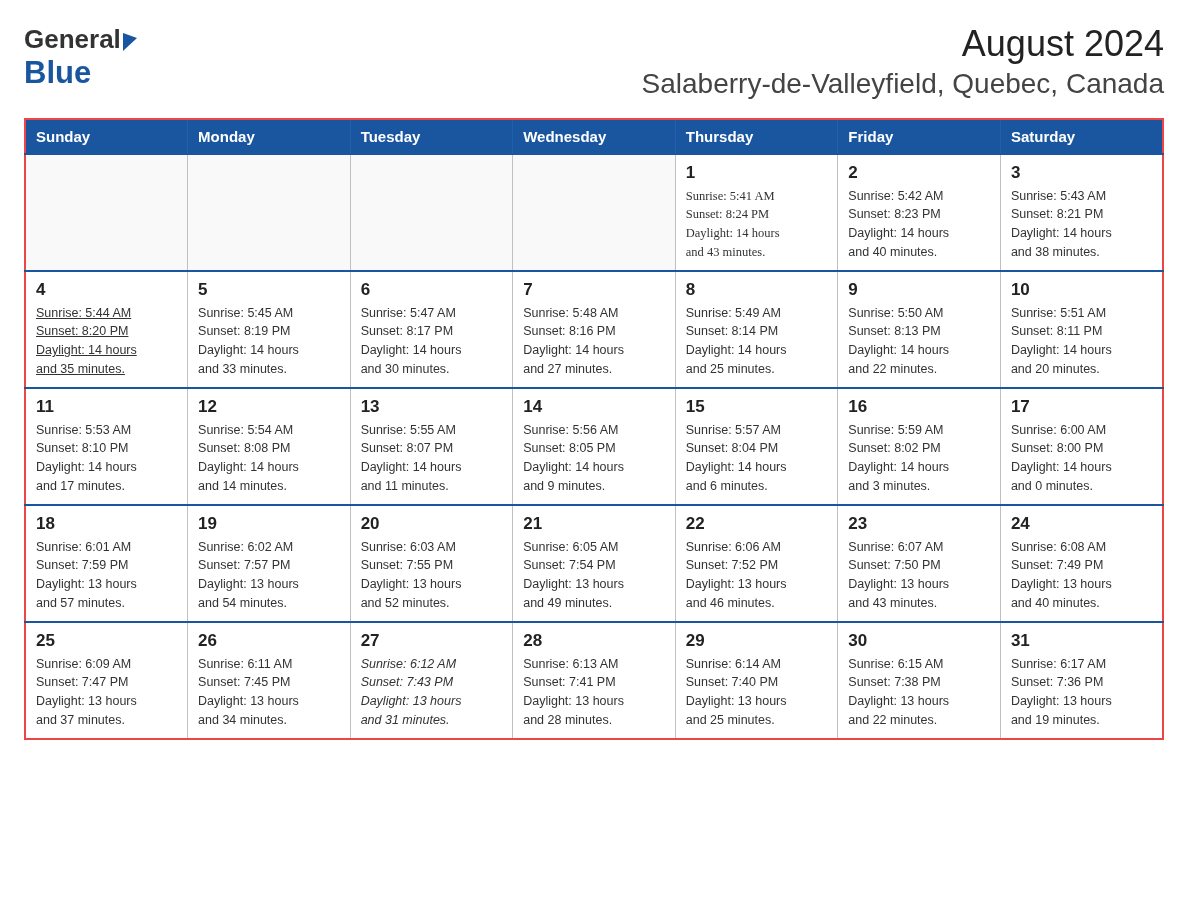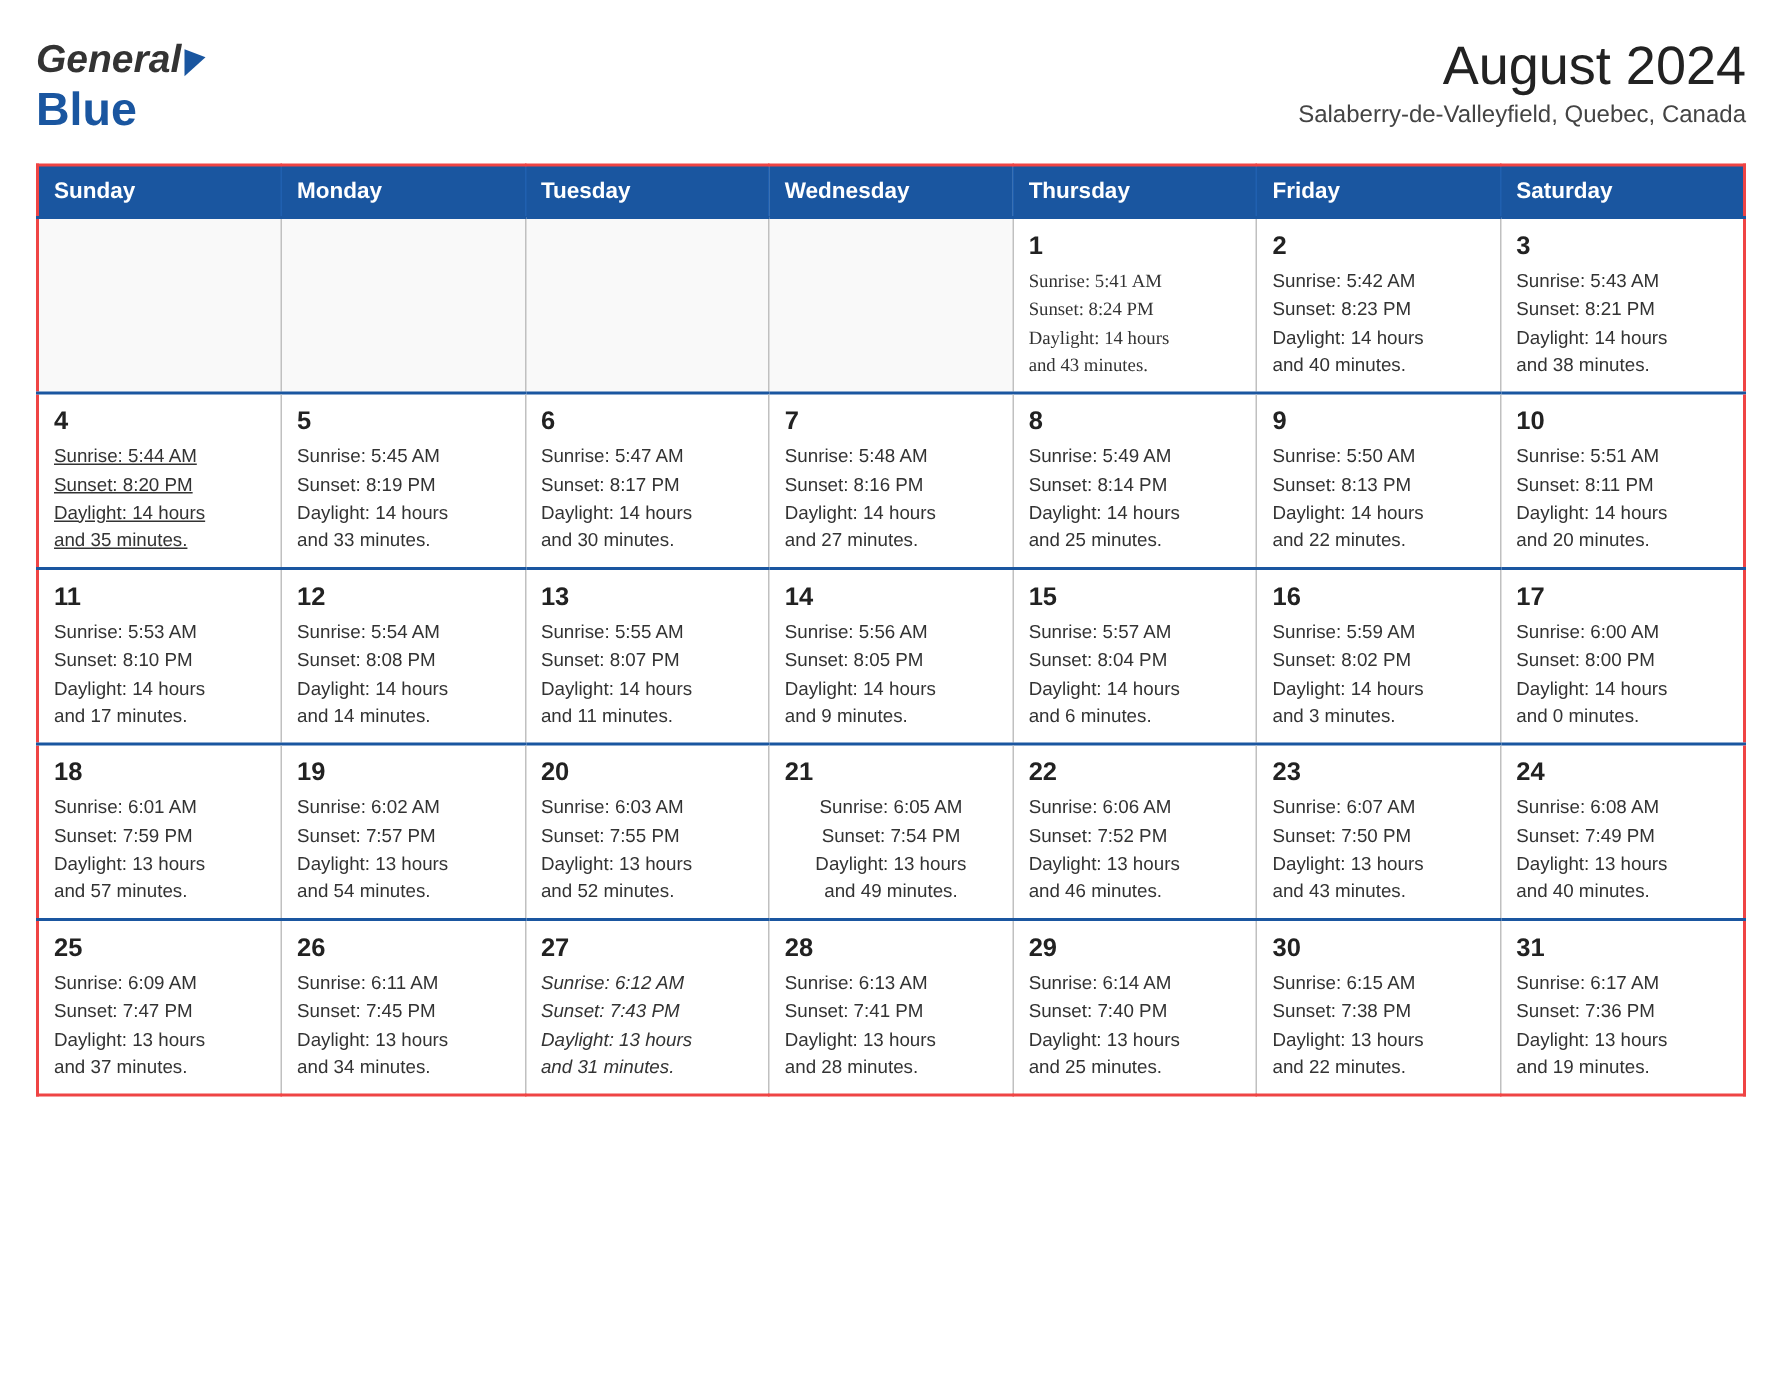--- a/index.html
+++ b/index.html
@@ -24,21 +24,21 @@
     .title-area {
       text-align: right;
     }
     .month-title {
       font-size: 36px;
       font-weight: normal;
       color: #222;
       line-height: 1.1;
     }
     .location-title {
-      font-size: 16px;
+      font-size: 28px;
       color: #444;
       margin-top: 4px;
     }
     .calendar-table {
       width: 100%;
       border-collapse: collapse;
       border: 2px solid #ef4444;
     }
     .calendar-table th {
       background-color: #1a56a0;
@@ -74,21 +74,20 @@
     }
     tr.week-row td {
       border-top: 2px solid #1a56a0;
     }
 
     
     .logo-wrapper {
       display: flex;
       align-items: center;
       gap: 0px;
-      font-style: italic;
     }
     .logo-general {
       font-size: 26px;
       font-weight: bold;
       color: #333;
     }
     .logo-arrow {
       display: inline-block;
       width: 0;
       height: 0;
@@ -280,21 +279,21 @@
         </td>
         <td>
           <span class="day-number">20</span>
           <div class="day-info" style="white-space: pre-line;">Sunrise: 6:03 AM
 Sunset: 7:55 PM
 Daylight: 13 hours
 and 52 minutes.</div>
         </td>
         <td>
           <span class="day-number">21</span>
-          <div class="day-info" style="white-space: pre-line; text-align: center;">Sunrise: 6:05 AM
+          <div class="day-info" style="white-space: pre-line;">Sunrise: 6:05 AM
 Sunset: 7:54 PM
 Daylight: 13 hours
 and 49 minutes.</div>
         </td>
         <td>
           <span class="day-number">22</span>
           <div class="day-info" style="white-space: pre-line;">Sunrise: 6:06 AM
 Sunset: 7:52 PM
 Daylight: 13 hours
 and 46 minutes.</div>

